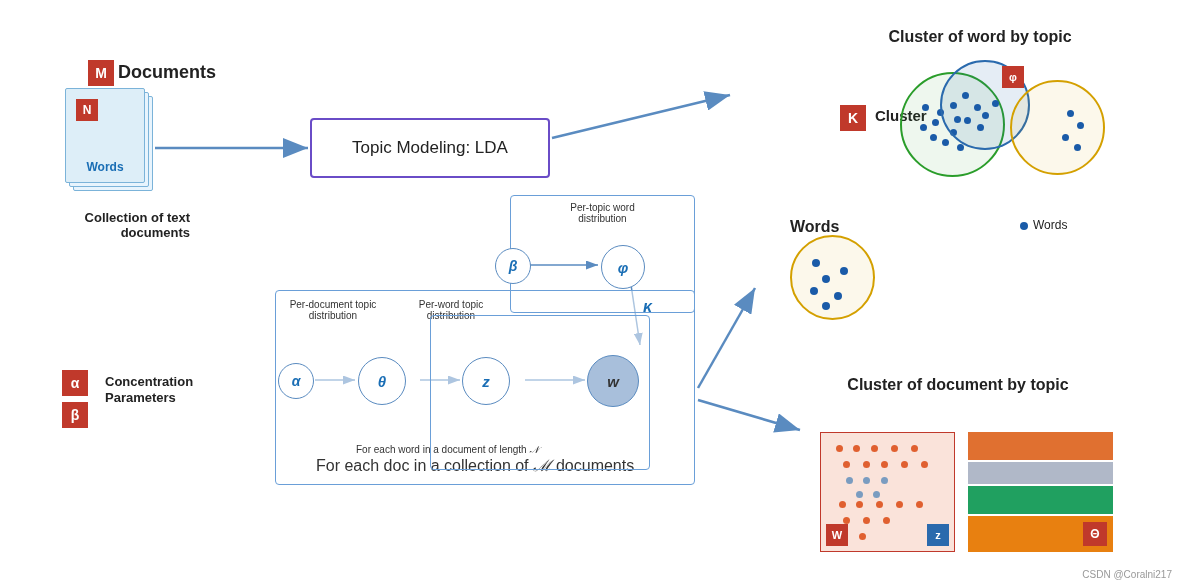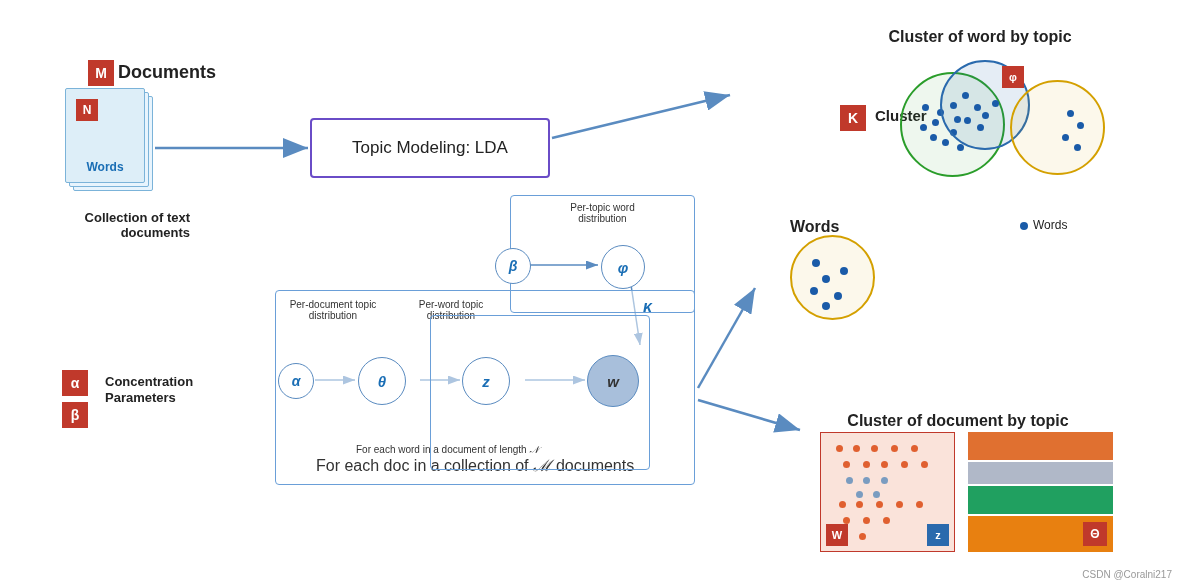--- a/index.html
+++ b/index.html
@@ -420,21 +420,21 @@
     <div class="dot" style="width:8px;height:8px;top:50px;left:18px;"></div>
     <div class="dot" style="width:8px;height:8px;top:55px;left:42px;"></div>
     <div class="dot" style="width:8px;height:8px;top:30px;left:48px;"></div>
     <div class="dot" style="width:8px;height:8px;top:65px;left:30px;"></div>
   </div>
 
   <div style="position:absolute;top:222px;left:1020px;width:8px;height:8px;border-radius:50%;background:#1a5ba8;"></div>
   <div style="position:absolute;top:218px;left:1033px;font-size:12px;color:#222;">Words</div>
 
 
-  <div class="section-title" style="top:412px; left:808px; width:300px;">Cluster of document by topic</div>
+  <div class="section-title" style="top:376px; left:808px; width:300px;">Cluster of document by topic</div>
 
   <div style="position:absolute;top:432px;left:820px;width:135px;height:120px;border:1.5px solid #c0392b;background:#fff;overflow:hidden;">
 
     <div style="position:absolute;inset:0;background:rgba(230,100,50,0.18);">
 
       <div style="position:absolute;top:12px;left:15px;width:7px;height:7px;border-radius:50%;background:#e06030;"></div>
       <div style="position:absolute;top:12px;left:32px;width:7px;height:7px;border-radius:50%;background:#e06030;"></div>
       <div style="position:absolute;top:12px;left:50px;width:7px;height:7px;border-radius:50%;background:#e06030;"></div>
       <div style="position:absolute;top:12px;left:70px;width:7px;height:7px;border-radius:50%;background:#e06030;"></div>
       <div style="position:absolute;top:12px;left:90px;width:7px;height:7px;border-radius:50%;background:#e06030;"></div>

